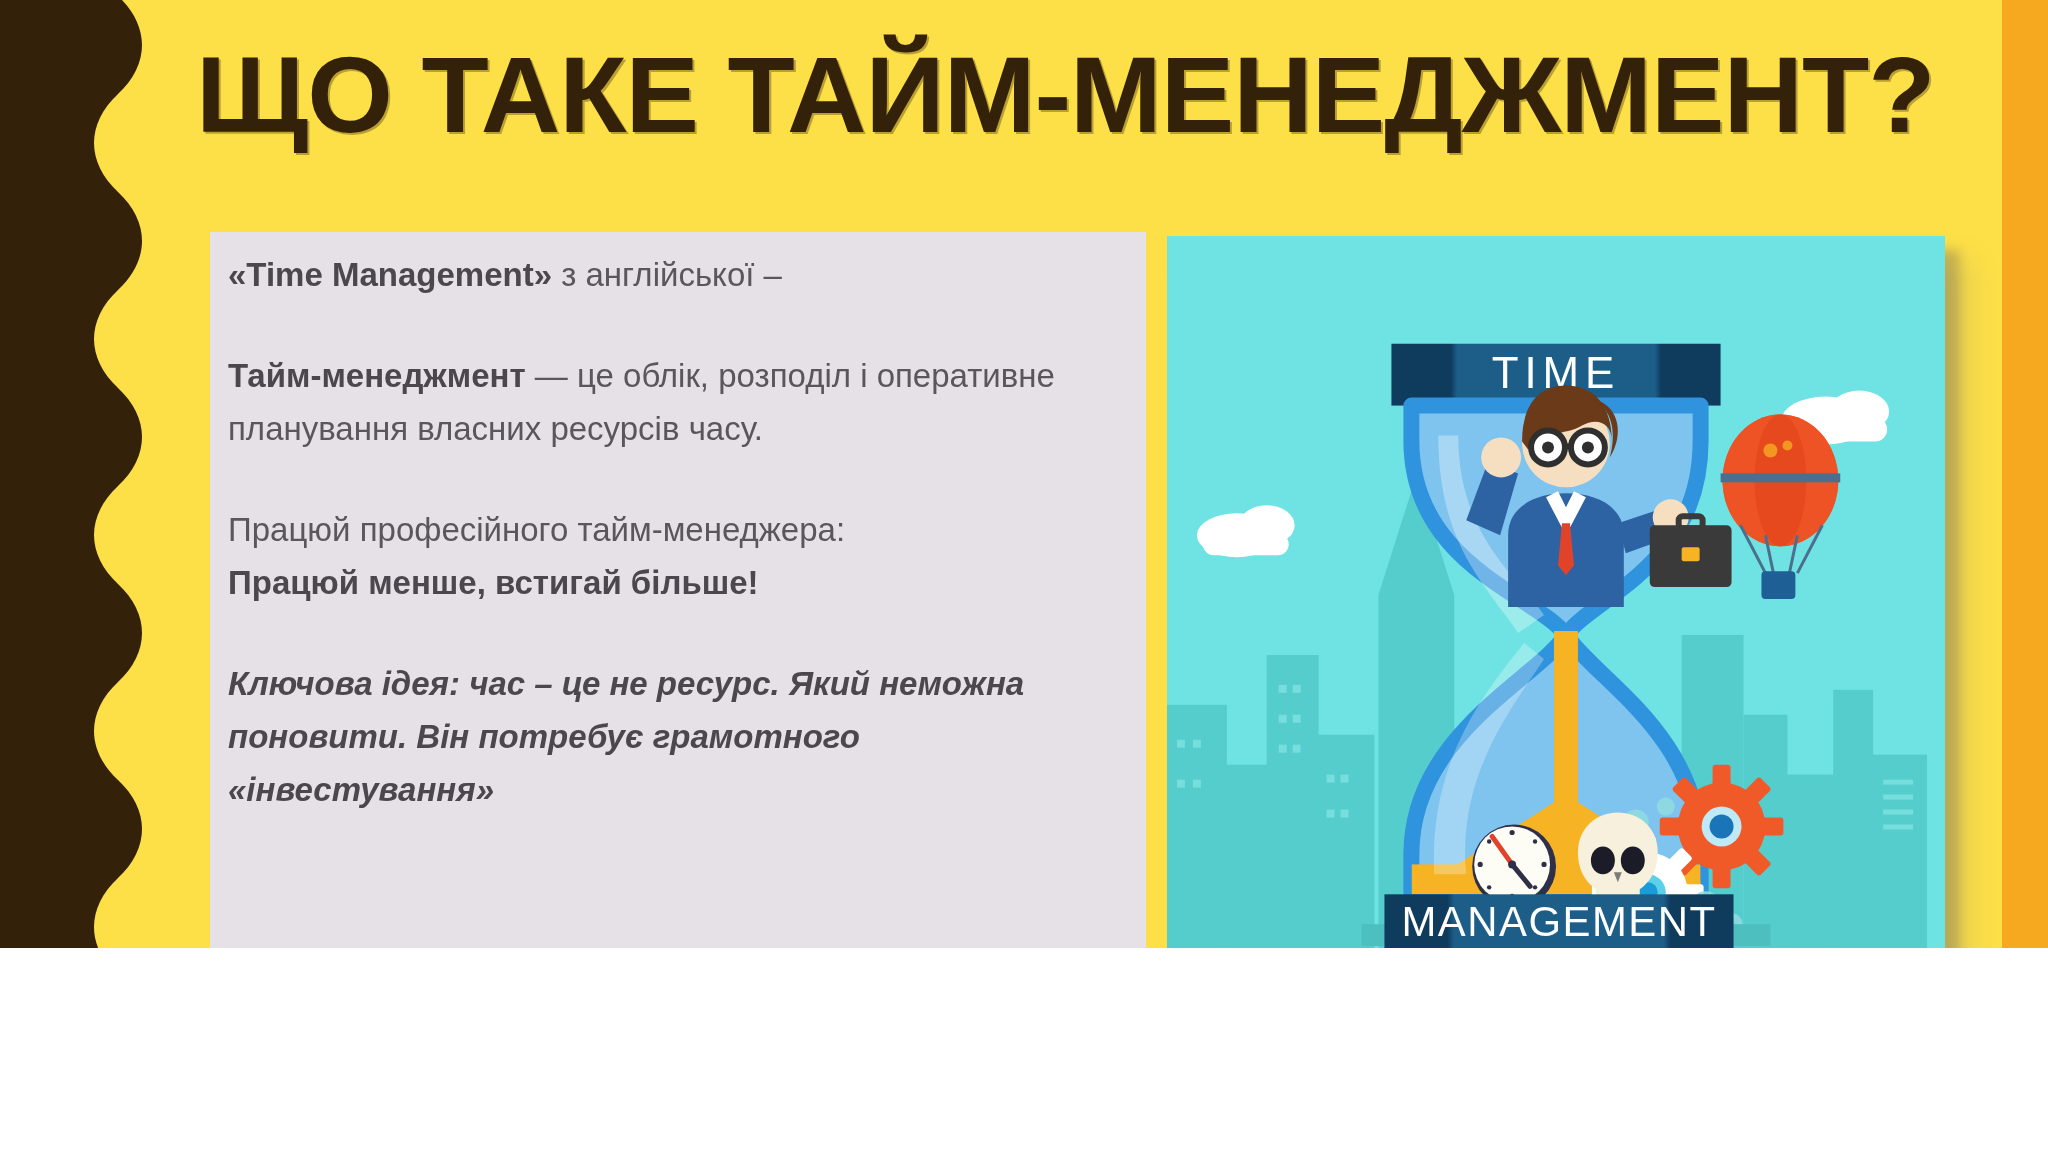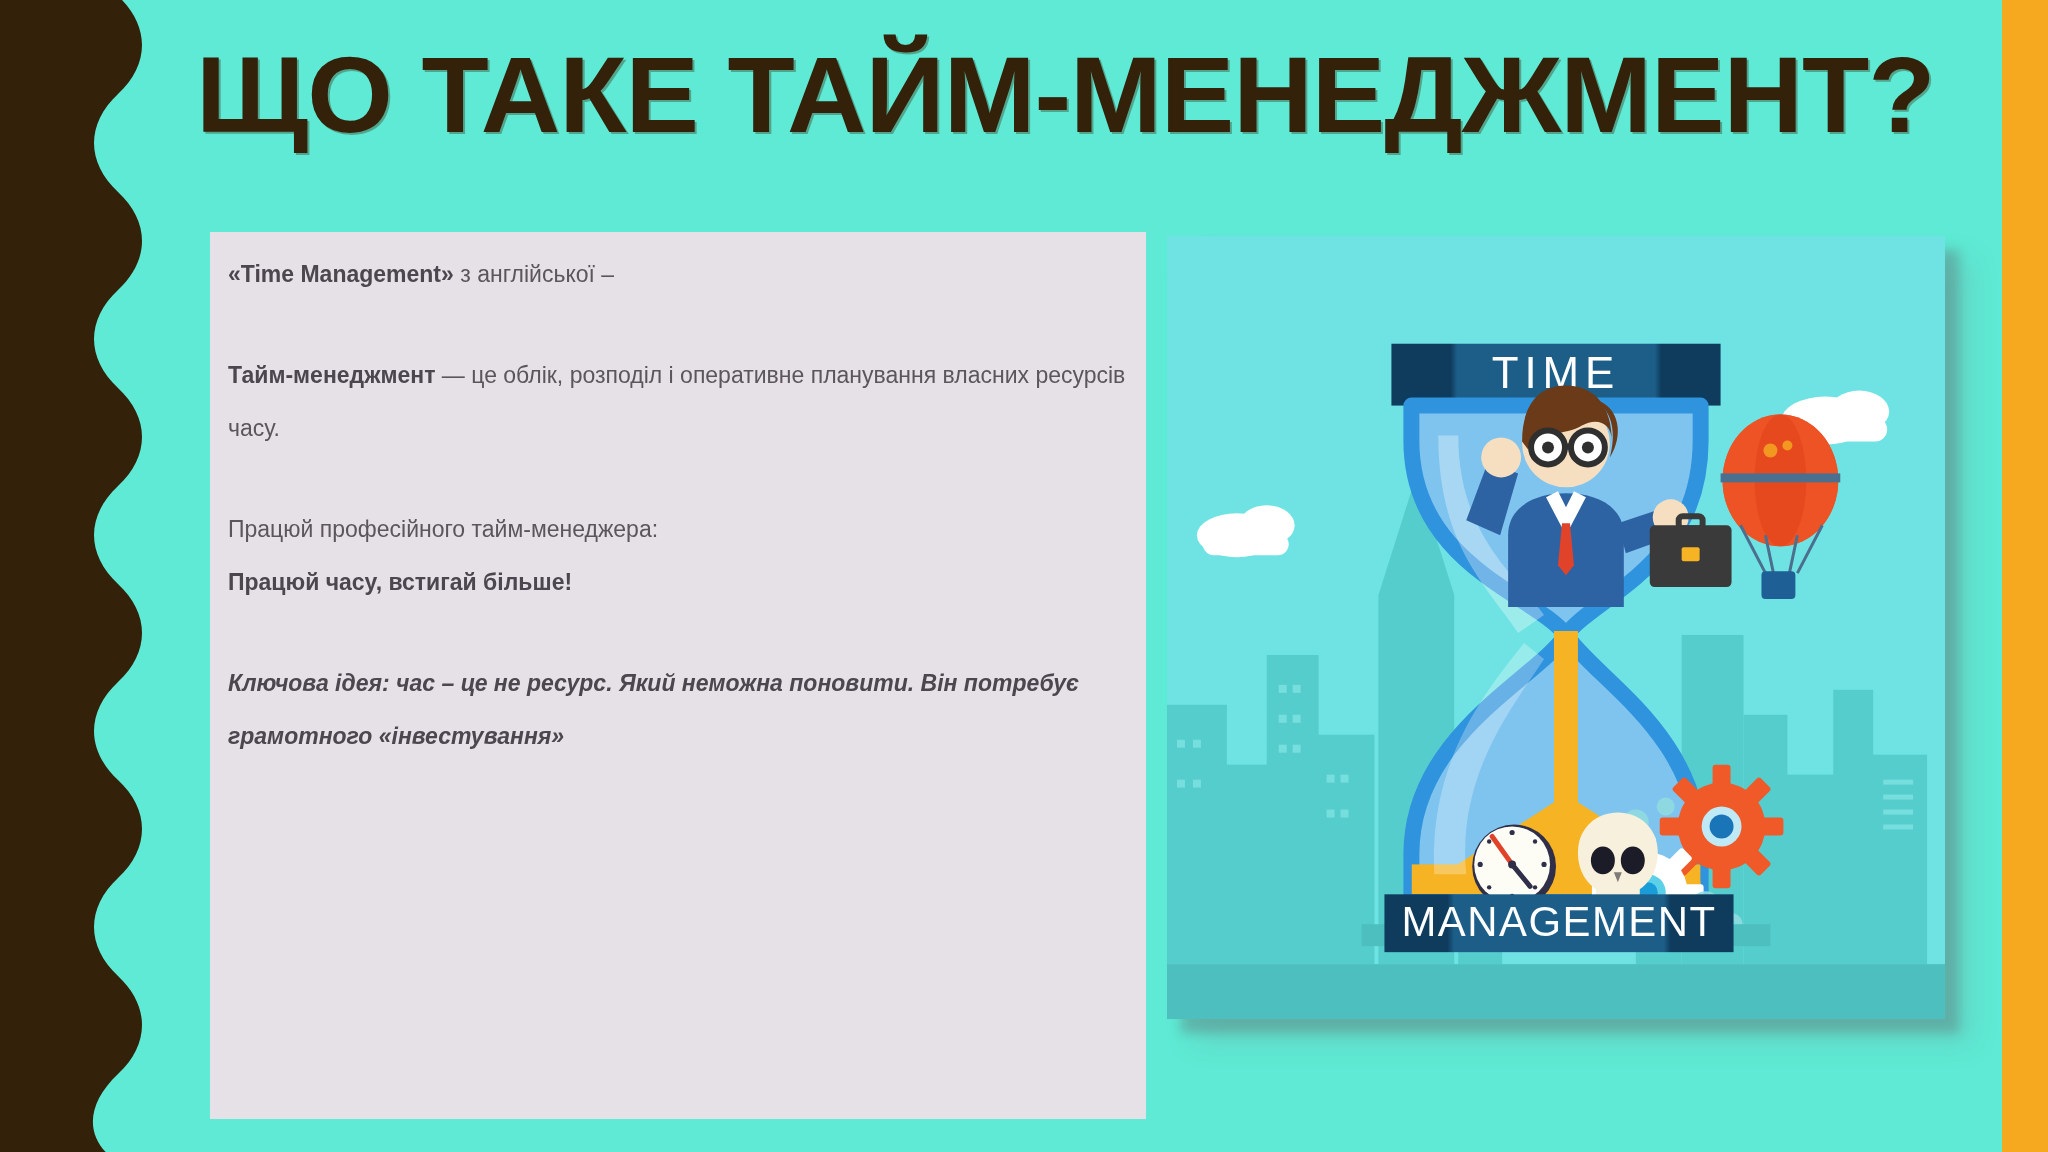--- a/index.html
+++ b/index.html
@@ -6,22 +6,22 @@
     margin: 0;
     padding: 0;
     background: #ffffff;
   }
   body {
     font-family: "Liberation Sans", sans-serif;
   }
   .slide {
     position: relative;
     width: 2048px;
-    height: 1152px;
-    background: #5eead4;
+    height: 948px;
+    background: #fde047;
     overflow: hidden;
   }
 
   
   .wave-band {
     position: absolute;
     left: 0;
     top: -4px;
     width: 170px;
     height: 1160px;
@@ -70,21 +70,21 @@
     background: #e6e1e6;
     z-index: 1;
   }
   .body-text {
     position: absolute;
     left: 228px;
     top: 248px;
     width: 900px;
     z-index: 2;
     color: #5b555c;
-    font-size: 23px;
+    font-size: 33px;
     line-height: 53px;
     font-weight: 400;
   }
   .para { margin: 0 0 48px 0; }
   .para:last-child { margin-bottom: 0; font-style: italic; }
   .para b { font-weight: 700; color: #4c464e; }
 
   
   .illus-wrap {
     position: absolute;
@@ -123,21 +123,21 @@
     </svg>
   </div>
 
   <div class="title">ЩО ТАКЕ ТАЙМ-МЕНЕДЖМЕНТ?</div>
 
   <div class="body-panel"></div>
 
   <div class="body-text" id="body-text">
       <p class="para"><b>«Time Management»</b><span> з англійської  –</span><br></p>
       <p class="para"><b>Тайм-менеджмент</b><span> — це облік, розподіл і оперативне планування власних ресурсів часу.</span></p>
-      <p class="para"><span>Працюй професійного тайм-менеджера:</span><br><b>Працюй часу, встигай більше!</b></p>
+      <p class="para"><span>Працюй професійного тайм-менеджера:</span><br><b>Працюй менше, встигай більше!</b></p>
       <p class="para"><b>Ключова ідея: час –  це не ресурс. Який неможна поновити. Він потребує грамотного «інвестування»</b></p>
     </div>
 
   <div class="illus-wrap">
     <svg viewBox="0 0 780 785" xmlns="http://www.w3.org/2000/svg">
       <defs>
         <linearGradient id="gBar" x1="0" y1="0" x2="1" y2="0">
           <stop offset="0%" stop-color="#0f3b5d"></stop>
           <stop offset="18%" stop-color="#0f3b5d"></stop>
           <stop offset="20%" stop-color="#1d5e88"></stop>

